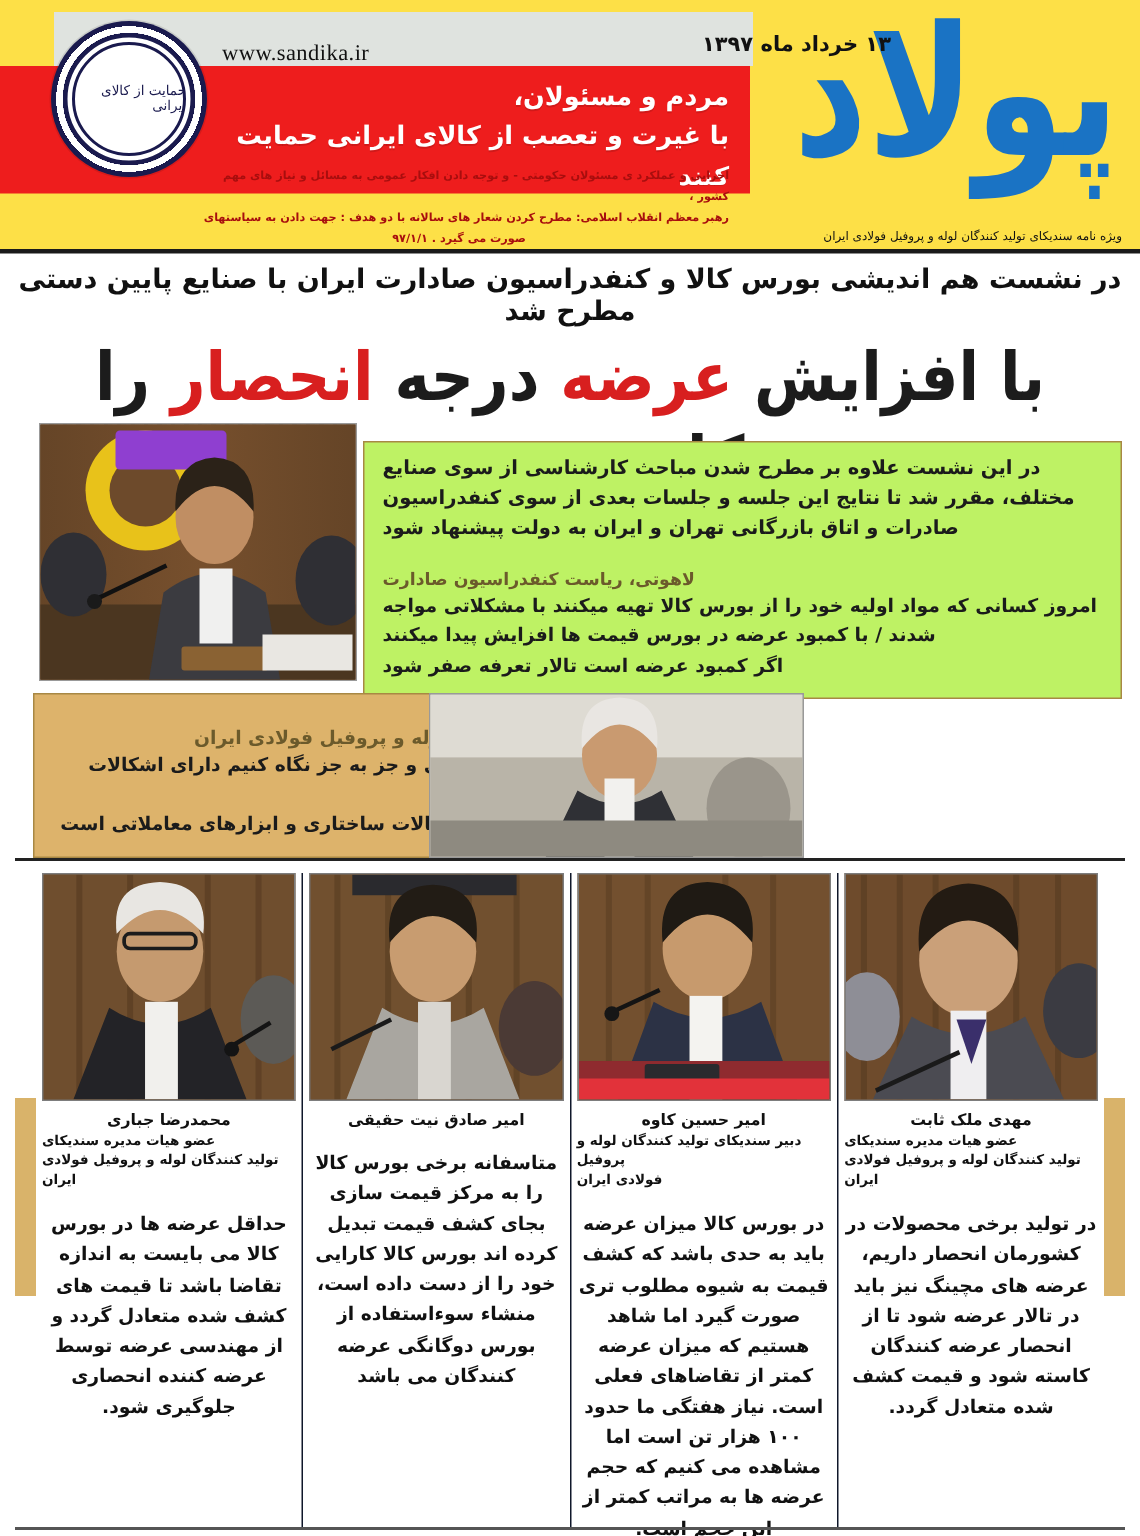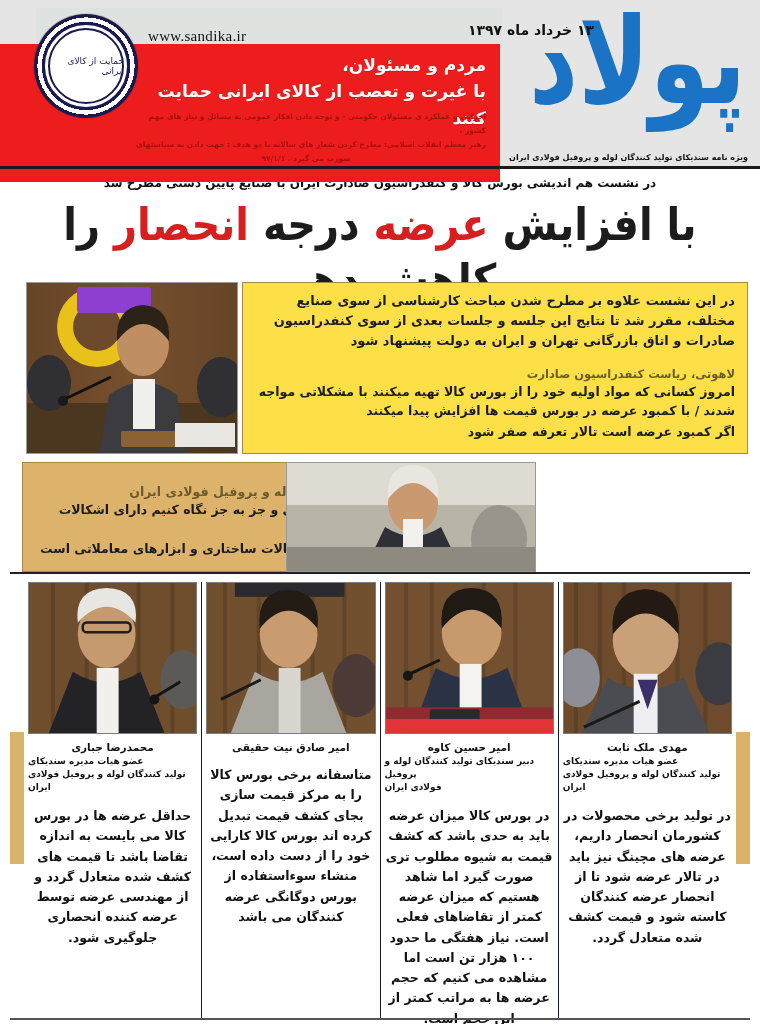--- a/index.html
+++ b/index.html
@@ -18,21 +18,21 @@
     height: 1024px;
     position: relative;
     background: #fff;
   }
 
   
   .masthead {
     position: relative;
     height: 168px;
     width: 760px;
-    background: #e5e5e5;
+    background: #fde047;
   }
 
   .masthead-grey-strip {
     position: absolute;
     left: 36px;
     top: 8px;
     width: 466px;
     height: 36px;
     background: #dfe3df;
   }
@@ -46,21 +46,21 @@
     color: #111;
     letter-spacing: .3px;
     direction: ltr;
   }
 
   .red-banner {
     position: absolute;
     left: 0;
     top: 44px;
     width: 500px;
-    height: 138px;
+    height: 85px;
     background: #ee1d1d;
   }
 
   .seal {
     position: absolute;
     left: 34px;
     top: 14px;
     width: 104px;
     height: 104px;
     border-radius: 50%;
@@ -153,41 +153,41 @@
     font-weight: bold;
     color: #111;
     white-space: nowrap;
   }
 
   .logo-tagline {
     position: absolute;
     right: 6px;
     bottom: 6px;
     font-size: 8px;
-    font-weight: bold;
+    font-weight: normal;
     color: #111;
     white-space: nowrap;
     letter-spacing: -.2px;
     margin-top: 48px;
   }
 
   .rule-thick {
     position: absolute;
     left: 0;
     top: 166px;
     width: 760px;
     height: 3px;
     background: #1a1a1a;
   }
 
   
   .kicker {
     margin-top: 8px;
     text-align: center;
-    font-size: 12px;
+    font-size: 18px;
     font-weight: bold;
     color: #111;
     letter-spacing: -.2px;
   }
 
   .headline {
     margin-top: 6px;
     text-align: center;
     font-size: 40px;
     font-weight: bold;
@@ -224,27 +224,27 @@
   .photo-wood {
     position: absolute;
     inset: 0;
     background:
       repeating-linear-gradient(90deg, #6e4a2a 0 3px, #7d5431 3px 6px, #5e3f24 6px 9px);
   }
 
   .sec1-text {
     position: absolute;
     right: 12px;
-    top: 0;
+    top: 12px;
     width: 506px;
     height: 172px;
-    background: #fde047;
+    background: #bef264;
     border: 1px solid #a88844;
     padding: 8px 12px;
-    text-align: right;
+    text-align: left;
     color: #1b1b1b;
   }
   .p-lead {
     font-size: 13px;
     font-weight: bold;
     line-height: 1.55;
     letter-spacing: -.2px;
   }
   .p-byline {
     margin-top: 16px;

